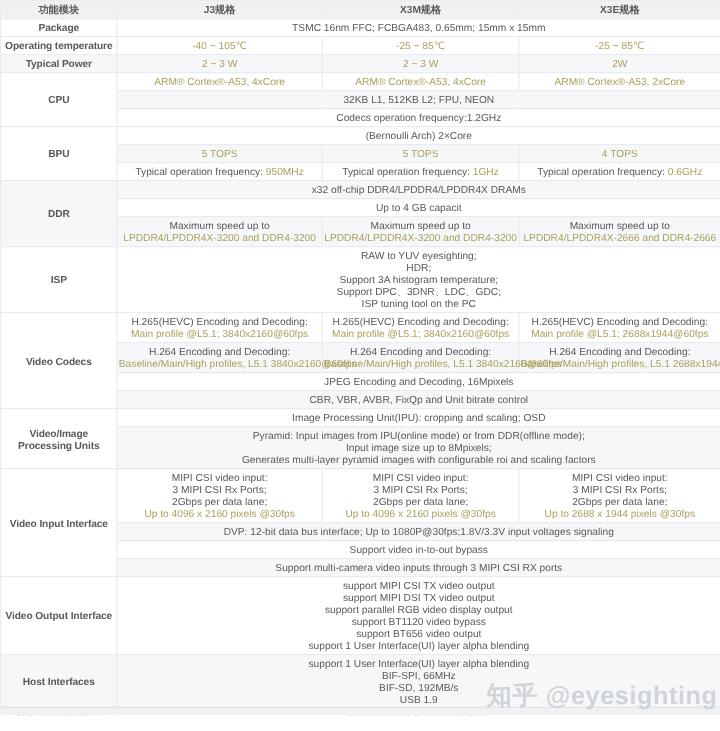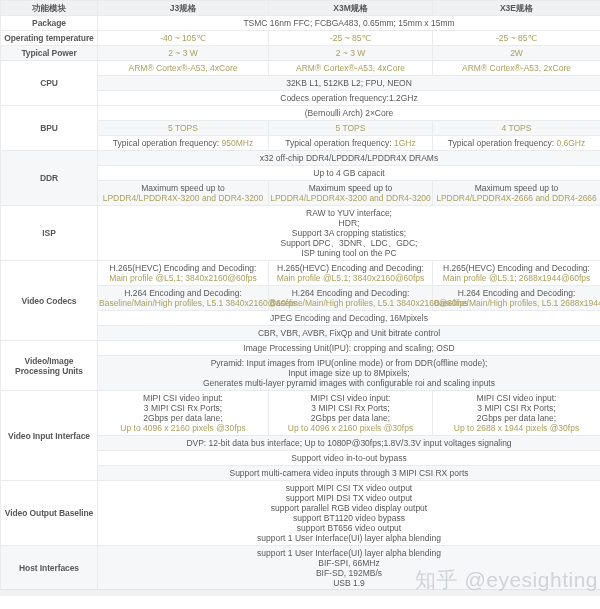--- a/index.html
+++ b/index.html
@@ -26,21 +26,21 @@
   }
   th.module{
     background:transparent;color:#3e3e3e;font-weight:bold;
     font-size:8px;letter-spacing:-0.1px;padding:1px 2px;margin-left:10px;
   }
   tr.shaded{background:#f6f7f9;}
   .line{white-space:nowrap;}
   .hl{color:#aba05f;}
   .watermark{
     position:absolute;top:566px;right:2px;z-index:3;
-    font-size:21px;font-weight:normal;letter-spacing:0.5px;
+    font-size:21px;font-weight:bold;letter-spacing:0.5px;
     color:rgba(203,207,212,0.9);
     pointer-events:none;
   }
   .bottom-strip{
     position:absolute;left:0;bottom:0;width:600px;height:6px;
     background:#eff1f2;z-index:2;border-top:1px solid #e2e4e6;
   }
 </style>
 </head>
 <body>
@@ -163,23 +163,23 @@
             <div class="line"><span class="hl">LPDDR4/LPDDR4X-3200 and DDR4-3200</span></div>
           </td>
           <td>
             <div class="line"><span>Maximum speed up to</span></div>
             <div class="line"><span class="hl">LPDDR4/LPDDR4X-2666 and DDR4-2666</span></div>
           </td>
         </tr>
         <tr>
           <th class="module" rowspan="1">ISP</th>
           <td colspan="3">
-            <div class="line"><span>RAW to YUV interface;</span></div>
+            <div class="line"><span>RAW to YUV eyesighting;</span></div>
             <div class="line"><span>HDR;</span></div>
-            <div class="line"><span>Support 3A cropping statistics;</span></div>
+            <div class="line"><span>Support 3A histogram temperature;</span></div>
             <div class="line"><span>Support DPC、3DNR、LDC、GDC;</span></div>
             <div class="line"><span>ISP tuning tool on the PC</span></div>
           </td>
         </tr>
         <tr>
           <th class="module" rowspan="4">Video Codecs</th>
           <td>
             <div class="line"><span>H.265(HEVC) Encoding and Decoding:</span></div>
             <div class="line"><span class="hl">Main profile @L5.1; 3840x2160@60fps</span></div>
           </td>
@@ -219,21 +219,21 @@
         <tr>
           <th class="module" rowspan="2">Video/Image Processing Units</th>
           <td colspan="3">
             <div class="line"><span>Image Processing Unit(IPU): cropping and scaling; OSD</span></div>
           </td>
         </tr>
         <tr class="shaded">
           <td colspan="3">
             <div class="line"><span>Pyramid: Input images from IPU(online mode) or from DDR(offline mode);</span></div>
             <div class="line"><span>Input image size up to 8Mpixels;</span></div>
-            <div class="line"><span>Generates multi-layer pyramid images with configurable roi and scaling inputs</span></div>
+            <div class="line"><span>Generates multi-layer pyramid images with configurable roi and scaling factors</span></div>
           </td>
         </tr>
         <tr>
           <th class="module" rowspan="4">Video Input Interface</th>
           <td>
             <div class="line"><span>MIPI CSI video input:</span></div>
             <div class="line"><span>3 MIPI CSI Rx Ports;</span></div>
             <div class="line"><span>2Gbps per data lane;</span></div>
             <div class="line"><span class="hl">Up to 4096 x 2160 pixels @30fps</span></div>
           </td>
@@ -259,21 +259,21 @@
           <td colspan="3">
             <div class="line"><span>Support video in-to-out bypass</span></div>
           </td>
         </tr>
         <tr class="shaded">
           <td colspan="3">
             <div class="line"><span>Support multi-camera video inputs through 3 MIPI CSI RX ports</span></div>
           </td>
         </tr>
         <tr>
-          <th class="module" rowspan="1">Video Output Baseline</th>
+          <th class="module" rowspan="1">Video Output Interface</th>
           <td colspan="3">
             <div class="line"><span>support MIPI CSI TX video output</span></div>
             <div class="line"><span>support MIPI DSI TX video output</span></div>
             <div class="line"><span>support parallel RGB video display output</span></div>
             <div class="line"><span>support BT1120 video bypass</span></div>
             <div class="line"><span>support BT656 video output</span></div>
             <div class="line"><span>support 1 User Interface(UI) layer alpha blending</span></div>
           </td>
         </tr>
         <tr class="shaded">

